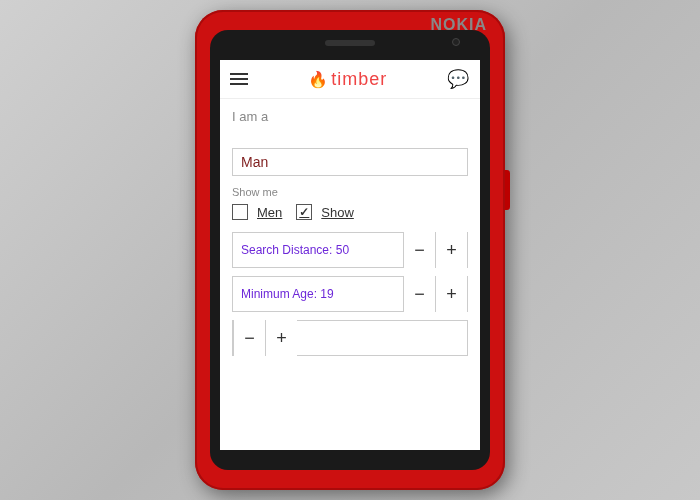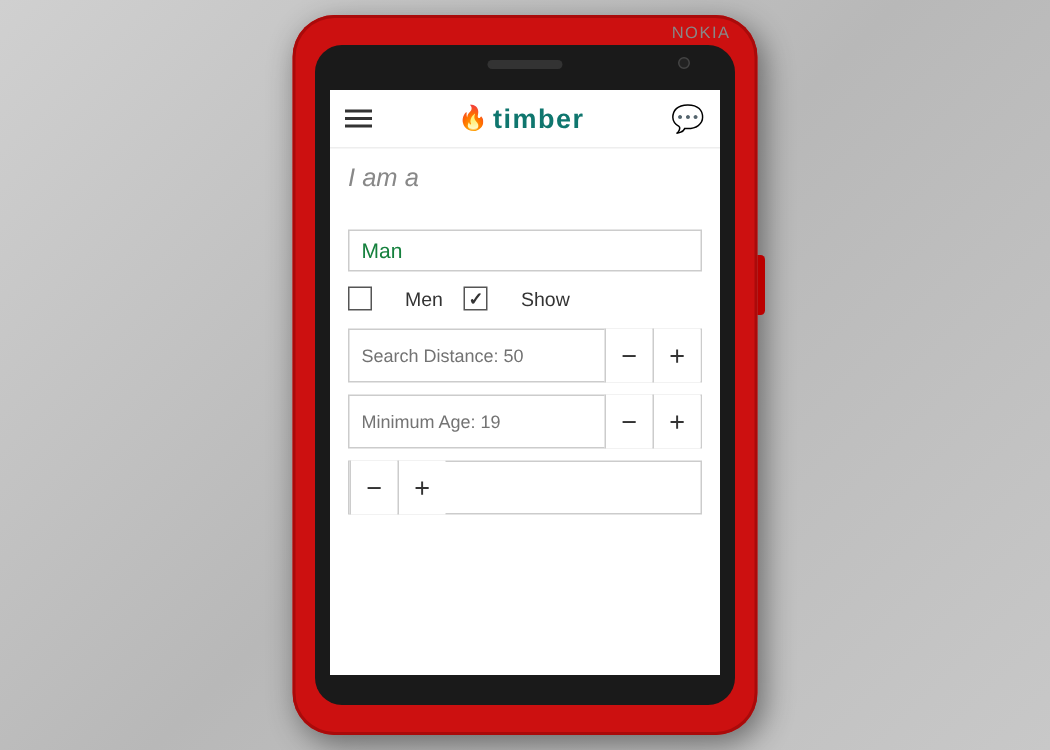--- a/index.html
+++ b/index.html
@@ -79,22 +79,22 @@
       background: #b00;
       border-radius: 0 3px 3px 0;
     }
 
     
     .nokia-text {
       position: absolute;
       top: 6px;
       right: 18px;
       color: #888;
-      font-size: 11px;
-      font-weight: normal;
+      font-size: 16px;
+      font-weight: bold;
       letter-spacing: 1px;
     }
 
     
     .app-header {
       display: flex;
       align-items: center;
       justify-content: space-between;
       padding: 8px 10px;
       border-bottom: 1px solid #eee;
@@ -119,48 +119,47 @@
       align-items: center;
       gap: 3px;
     }
 
     .flame-icon {
       font-size: 16px;
     }
 
     .logo-text {
       font-size: 18px;
-      font-weight: 700;
-      color: #0f766e;
+      font-weight: 400;
+      color: #ef4444;
       letter-spacing: 1px;
     }
 
     .chat-icon {
       font-size: 18px;
       color: #333;
       cursor: pointer;
     }
 
     
     .app-content {
       padding: 10px 12px;
     }
 
     .field-label {
-      font-size: 17px;
+      font-size: 13px;
       color: #888;
       margin-bottom: 4px;
-      font-style: italic;
     }
 
     .text-input-box {
       border: 1.5px solid #ccc;
       padding: 5px 8px;
       font-size: 14px;
-      color: #15803d;
+      color: #7f1d1d;
       width: 100%;
       margin-bottom: 10px;
       margin-top: 24px;
     }
 
     .section-label {
       font-size: 11px;
       color: #888;
       margin-bottom: 6px;
     }
@@ -168,23 +167,24 @@
     .checkbox-row {
       display: flex;
       align-items: center;
       gap: 14px;
       margin-bottom: 12px;
     }
 
     .checkbox-item {
       display: flex;
       align-items: center;
-      gap: 22px;
+      gap: 9px;
       font-size: 13px;
       color: #333;
+      text-decoration: underline;
     }
 
     .checkbox-box {
       width: 16px;
       height: 16px;
       border: 1.5px solid #555;
       display: flex;
       align-items: center;
       justify-content: center;
       background: #fff;
@@ -206,21 +206,21 @@
       border: 1.5px solid #ccc;
       display: flex;
       align-items: center;
       margin-bottom: 8px;
       height: 36px;
     }
 
     .stepper-label {
       flex: 1;
       font-size: 12px;
-      color: #737373;
+      color: #6d28d9;
       padding: 0 8px;
     }
 
     .stepper-btn {
       width: 32px;
       height: 36px;
       border: none;
       border-left: 1.5px solid #ccc;
       background: #fff;
       font-size: 18px;
@@ -259,20 +259,21 @@
         </div>
 
         <div class="chat-icon">💬</div>
       </div>
 
       <div class="app-content">
 
         <div class="field-label">I am a</div>
         <div class="text-input-box">Man</div>
 
+        <div class="section-label">Show me</div>
         <div class="checkbox-row">
 
           <div class="checkbox-item">
             <div class="checkbox-box"></div>
             <span>Men</span>
           </div>
 
           <div class="checkbox-item">
             <div class="checkbox-box checked">
               <span class="checkmark">✓</span>

